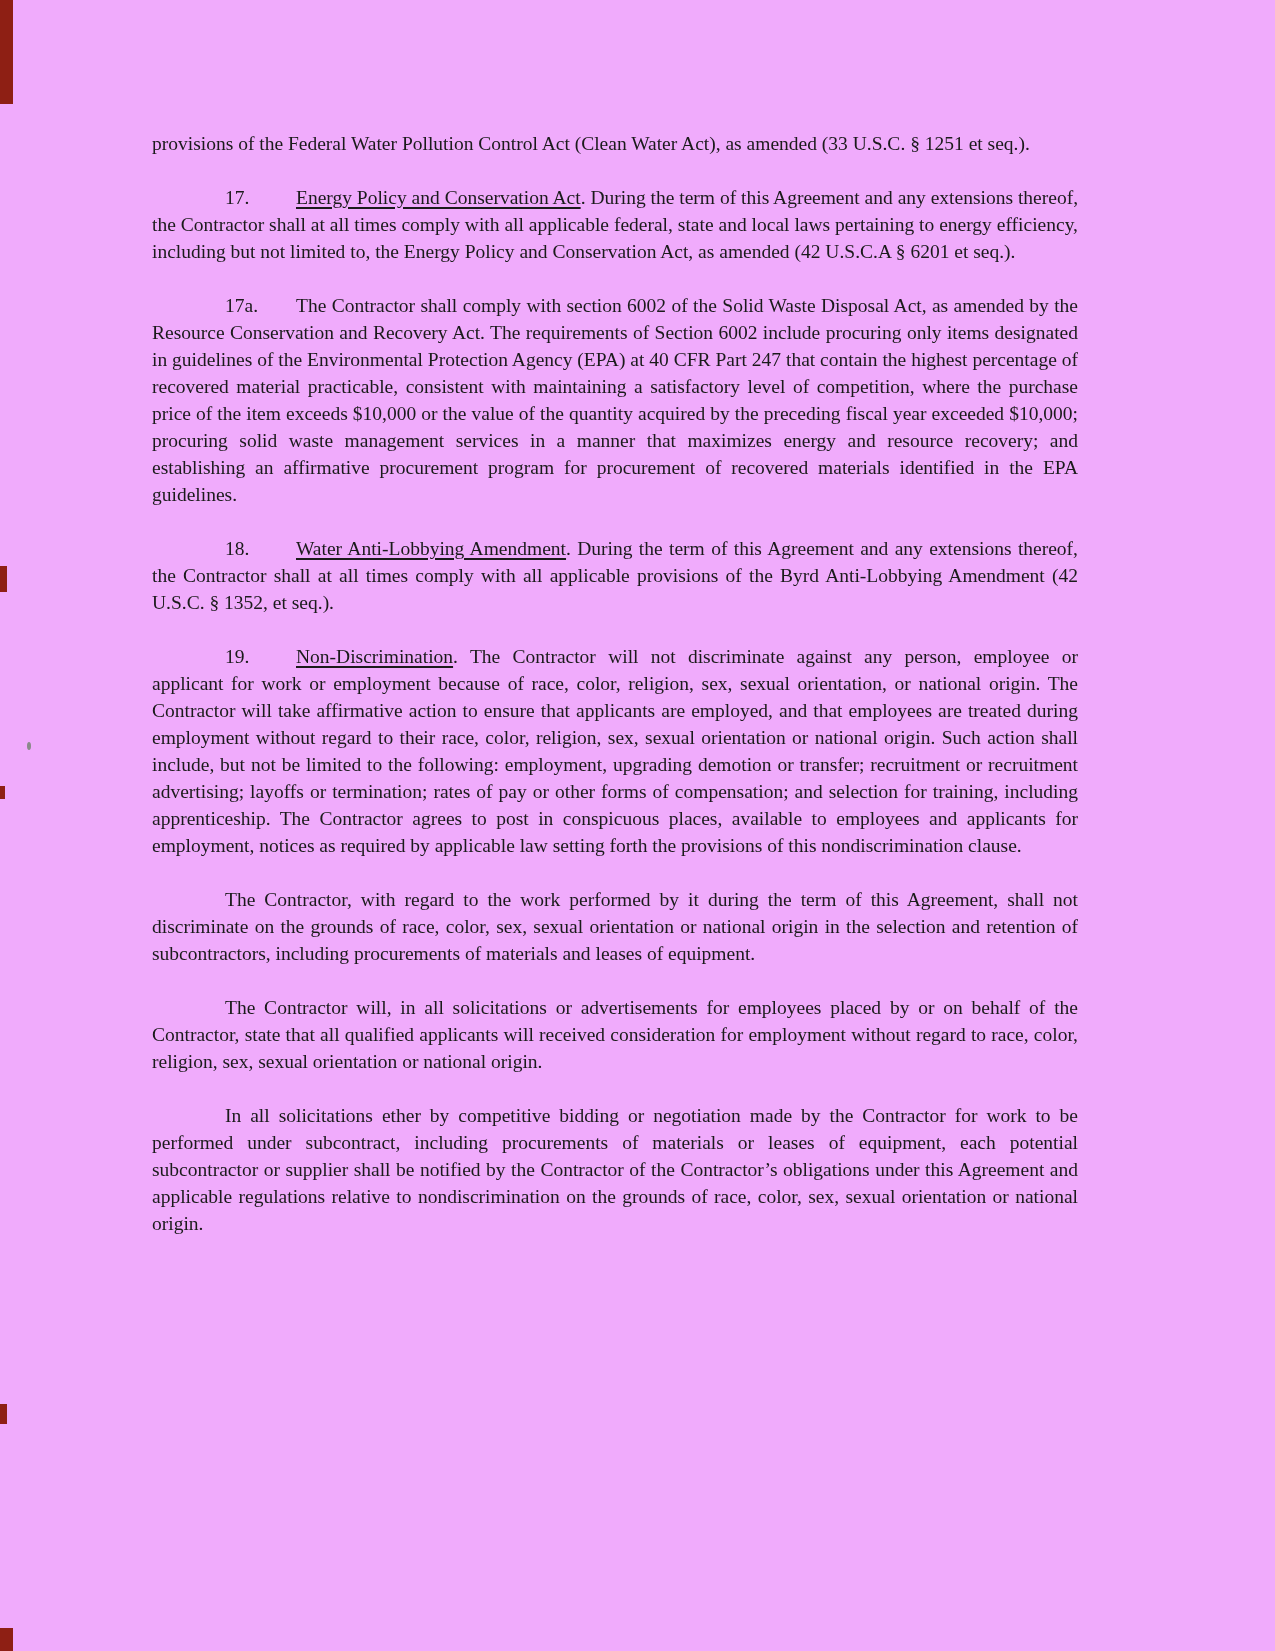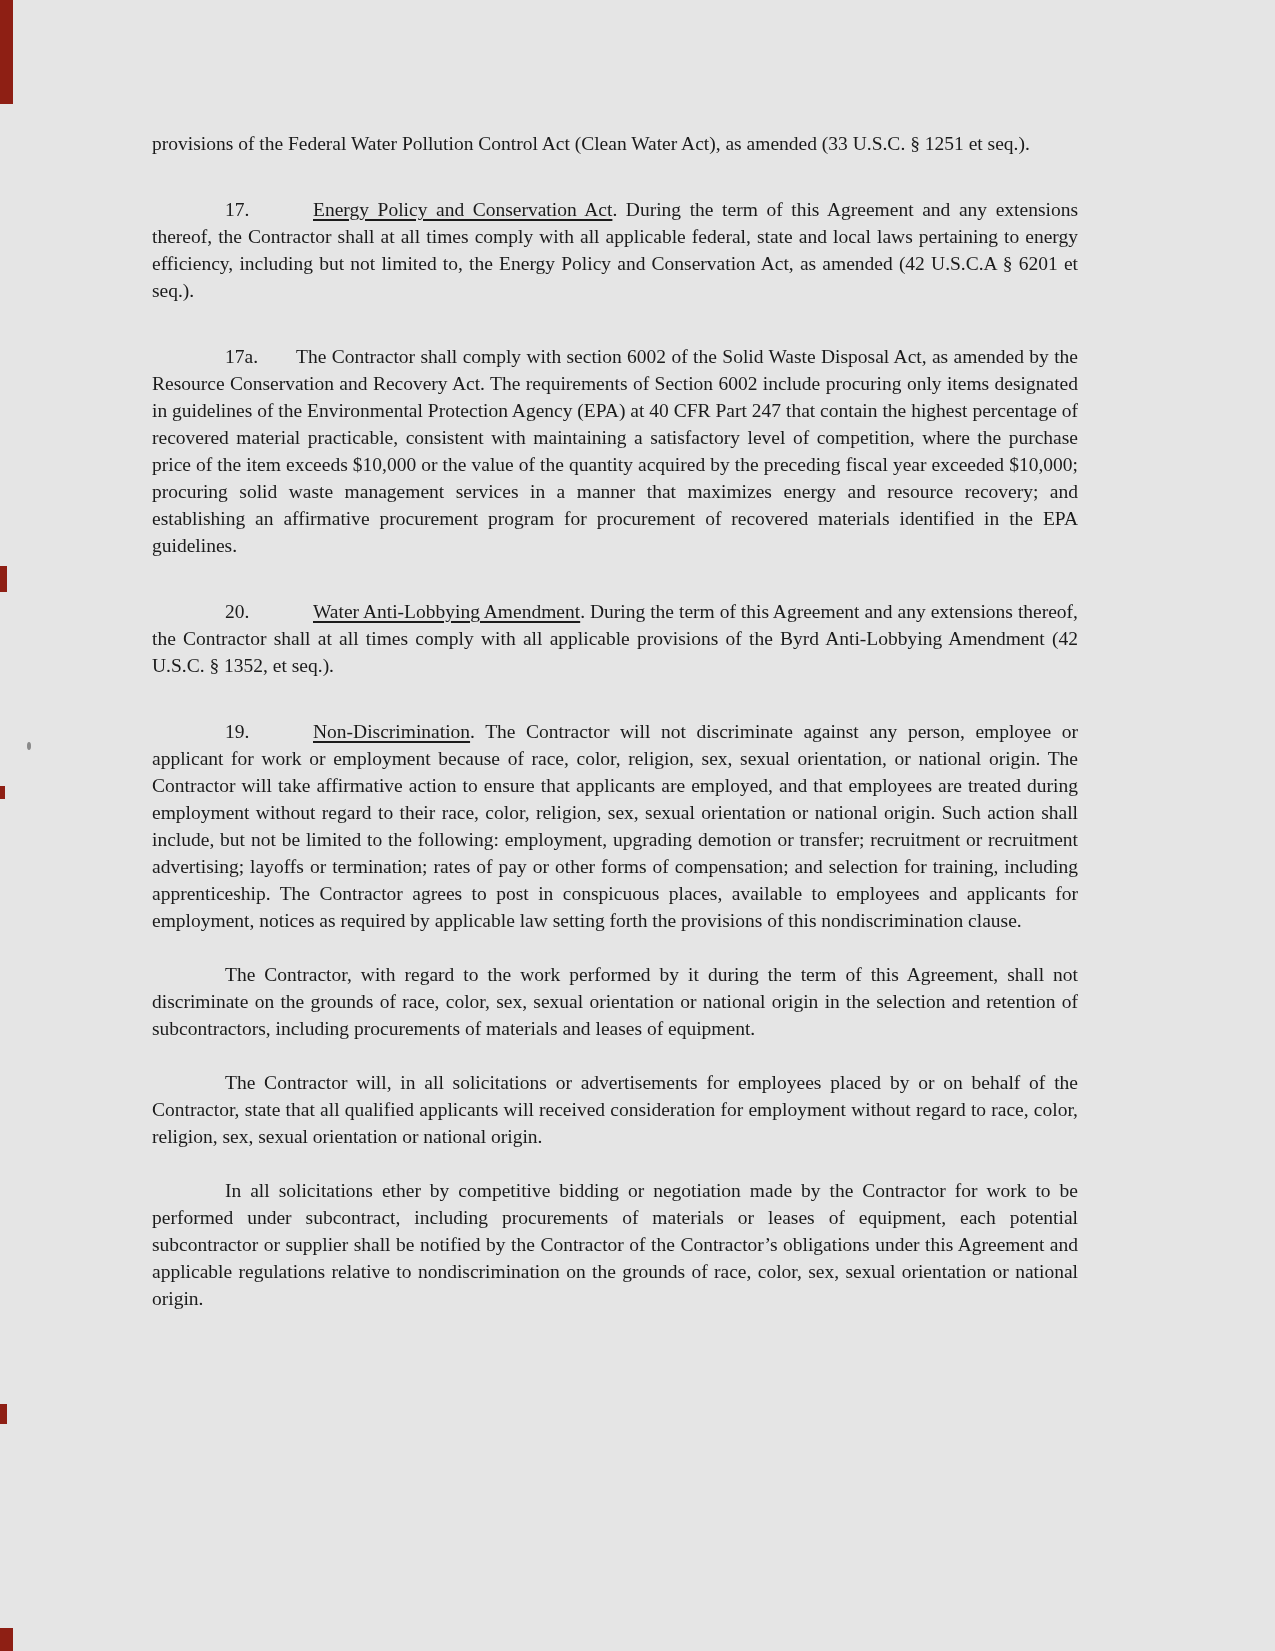--- a/index.html
+++ b/index.html
@@ -28,27 +28,25 @@
   .para {
     margin: 0 0 27px 0;
   }
   .para.first-indent {
     text-indent: 73px;
   }
   .num {
     display: inline-block;
     width: 71px;
     text-indent: 0;
-    margin-top: 12px;
   }
   .heading {
     text-decoration: underline;
     text-underline-offset: 3px;
     text-decoration-thickness: 1.5px;
-    margin-left: 17px;
   }
   
   .scan-mark {
     position: absolute;
     background: #8e1f14;
   }
   .scan-mark.m1 { left: 0; top: 0;     width: 13px; height: 104px; }
   .scan-mark.m2 { left: 0; top: 566px; width: 7px;  height: 26px;  }
   .scan-mark.m3 { left: 0; top: 786px; width: 5px;  height: 13px;  }
   .scan-mark.m4 { left: 0; top: 1404px;width: 7px;  height: 20px;  }
@@ -59,38 +57,38 @@
     top: 742px;
     width: 4px;
     height: 8px;
     background: #8a8a8a;
     border-radius: 50%;
   }
 </style>
 </head>
 <body>
 
-<div class="page" style="background: #e5e5e5; color: rgb(27, 27, 27);">
+<div class="page" style="background: #f0abfc; color: rgb(27, 27, 27);">
 
   <div class="scan-mark m1" style="background: rgb(142, 31, 20);"></div>
   <div class="scan-mark m2" style="background: rgb(142, 31, 20);"></div>
   <div class="scan-mark m3" style="background: rgb(142, 31, 20);"></div>
   <div class="scan-mark m4" style="background: rgb(142, 31, 20);"></div>
   <div class="scan-mark m5" style="background: rgb(142, 31, 20);"></div>
   <div class="speck"></div>
 
   <div class="content">
 
     <p class="para"><span>provisions of the Federal Water Pollution Control Act (Clean Water Act), as amended (33 U.S.C. § 1251 et seq.).</span></p>
 
     <p class="para first-indent"><span class="num">17.</span><span class="heading">Energy Policy and Conservation Act</span><span>.  </span><span>During the term of this Agreement and any extensions thereof, the Contractor shall at all times comply with all applicable federal, state and local laws pertaining to energy efficiency, including but not limited to, the Energy Policy and Conservation Act, as amended (42 U.S.C.A § 6201 et seq.).</span></p>
 
     <p class="para first-indent"><span class="num">17a.</span><span>The Contractor shall comply with section 6002 of the Solid Waste Disposal Act, as amended by the Resource Conservation and Recovery Act. The requirements of Section 6002 include procuring only items designated in guidelines of the Environmental Protection Agency (EPA) at 40 CFR Part 247 that contain the highest percentage of recovered material practicable, consistent with maintaining a satisfactory level of competition, where the purchase price of the item exceeds $10,000 or the value of the quantity acquired by the preceding fiscal year exceeded $10,000; procuring solid waste management services in a manner that maximizes energy and resource recovery; and establishing an affirmative procurement program for procurement of recovered materials identified in the EPA guidelines.</span></p>
 
-    <p class="para first-indent"><span class="num">20.</span><span class="heading">Water Anti-Lobbying Amendment</span><span>.  </span><span>During the term of this Agreement and any extensions thereof, the Contractor shall at all times comply with all applicable provisions of the Byrd Anti-Lobbying Amendment (42 U.S.C. § 1352, et seq.).</span></p>
+    <p class="para first-indent"><span class="num">18.</span><span class="heading">Water Anti-Lobbying Amendment</span><span>.  </span><span>During the term of this Agreement and any extensions thereof, the Contractor shall at all times comply with all applicable provisions of the Byrd Anti-Lobbying Amendment (42 U.S.C. § 1352, et seq.).</span></p>
 
     <p class="para first-indent"><span class="num">19.</span><span class="heading">Non-Discrimination</span><span>.  </span><span>The Contractor will not discriminate against any person, employee or applicant for work or employment because of race, color, religion, sex, sexual orientation, or national origin.  The Contractor will take affirmative action to ensure that applicants are employed, and that employees are treated during employment without regard to their race, color, religion, sex, sexual orientation or national origin.  Such action shall include, but not be limited to the following:  employment, upgrading demotion or transfer; recruitment or recruitment advertising; layoffs or termination; rates of pay or other forms of compensation; and selection for training, including apprenticeship.  The Contractor agrees to post in conspicuous places, available to employees and applicants for employment, notices as required by applicable law setting forth the provisions of this nondiscrimination clause.</span></p>
 
     <p class="para first-indent"><span>The Contractor, with regard to the work performed by it during the term of this Agreement, shall not discriminate on the grounds of race, color, sex, sexual orientation or national origin in the selection and retention of subcontractors, including procurements of materials and leases of equipment.</span></p>
 
     <p class="para first-indent"><span>The Contractor will, in all solicitations or advertisements for employees placed by or on behalf of the Contractor, state that all qualified applicants will received consideration for employment without regard to race, color, religion, sex, sexual orientation or national origin.</span></p>
 
     <p class="para first-indent"><span>In all solicitations ether by competitive bidding or negotiation made by the Contractor for work to be performed under subcontract, including procurements of materials or leases of equipment, each potential subcontractor or supplier shall be notified by the Contractor of the Contractor’s obligations under this Agreement and applicable regulations relative to nondiscrimination on the grounds of race, color, sex, sexual orientation or national origin.</span></p>
 
   </div>

